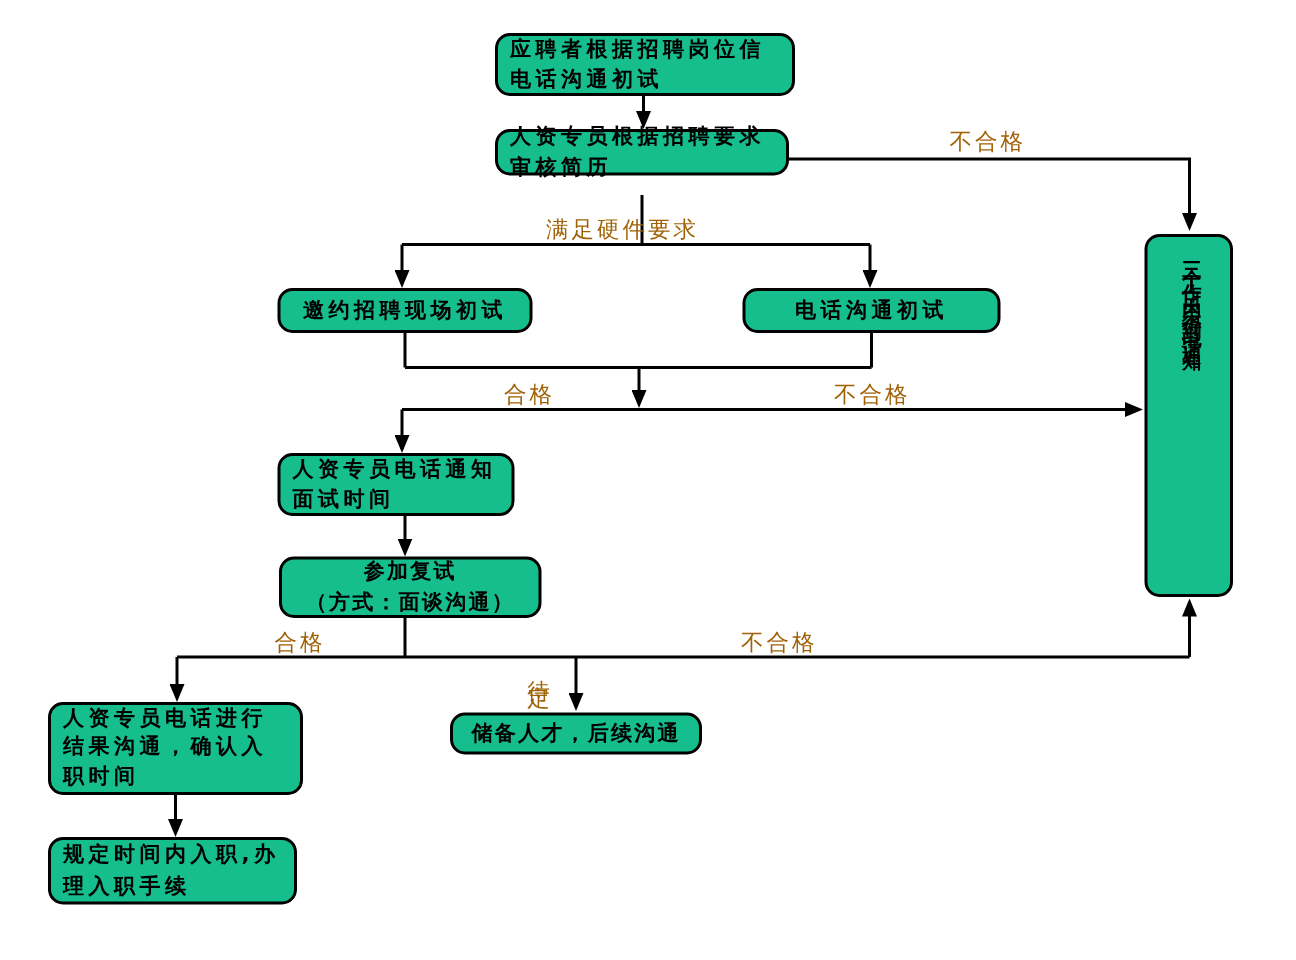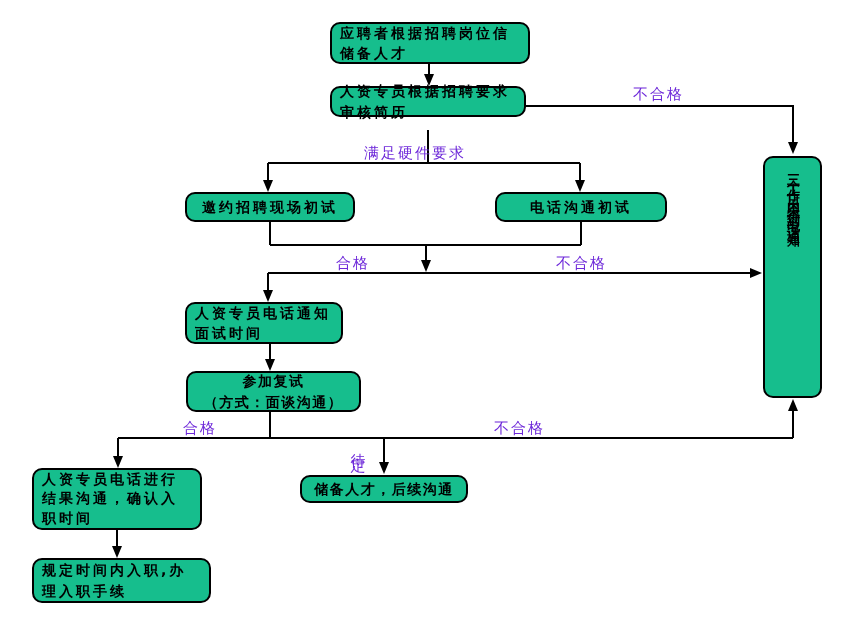--- a/index.html
+++ b/index.html
@@ -54,21 +54,21 @@
     writing-mode: vertical-rl;
     text-orientation: upright;
     letter-spacing: 5px;
     margin: 0 auto;
     height: 100%;
     display: flex;
     align-items: center;
   }
   .edge-label {
     position: absolute;
-    color: #6d28d9;
+    color: #a16207;
     font-family: "Liberation Serif", "DejaVu Serif", serif;
     font-size: 15px;
     letter-spacing: 2px;
     white-space: nowrap;
   }
   .edge-label.vertical {
     writing-mode: vertical-rl;
     text-orientation: upright;
     letter-spacing: 4px;
   }
@@ -102,21 +102,21 @@
     <path marker-end="url(#arrow)" d="M268 273 V299"></path>
     <path marker-end="url(#arrow)" d="M270 344 V368"></path>
     <path marker-end="url(#arrow)" d="M118 438 V465"></path>
     <path marker-end="url(#arrow)" d="M384 438 V471"></path>
     <path marker-end="url(#arrow)" d="M793 438 V402"></path>
     <path marker-end="url(#arrow)" d="M117 530 V555"></path>
   </svg>
 
   <div class="node align-left" style="left:330px; top:22px; width:200px; height:42px;">
     <div class="lbl">应聘者根据招聘岗位信
-储备人才</div>
+电话沟通初试</div>
   </div>
 
   <div class="node align-left" style="left:330px; top:86px; width:196px; height:31px;">
     <div class="lbl">人资专员根据招聘要求
 审核简历</div>
   </div>
 
   <div class="node align-center" style="left:185px; top:192px; width:170px; height:30px;">
     <div class="lbl">邀约招聘现场初试</div>
   </div>
@@ -142,21 +142,21 @@
   <div class="node align-center" style="left:300px; top:475px; width:168px; height:27px; letter-spacing:1.5px;">
     <div class="lbl">储备人才，后续沟通</div>
   </div>
 
   <div class="node align-left" style="left:32px; top:468px; width:170px; height:62px; line-height:1.4;">
     <div class="lbl">人资专员电话进行
 结果沟通，确认入
 职时间</div>
   </div>
 
-  <div class="node align-left" style="left:32px; top:558px; width:179px; height:45px;">
+  <div class="node align-left" style="left:32px; top:558px; width:166px; height:45px;">
     <div class="lbl">规定时间内入职,办
 理入职手续</div>
   </div>
 
   <div class="edge-label" style="left:633px; top:85px;">不合格</div>
 
   <div class="edge-label" style="left:364px; top:144px;">满足硬件要求</div>
 
   <div class="edge-label" style="left:336px; top:254px;">合格</div>
 

